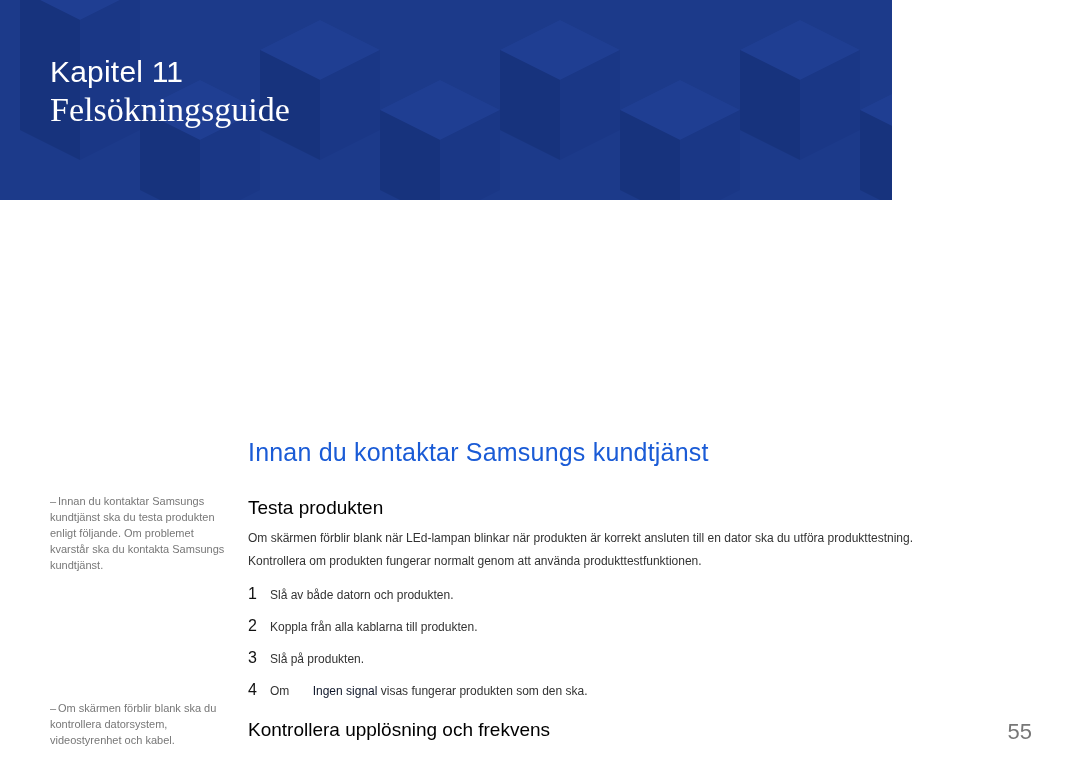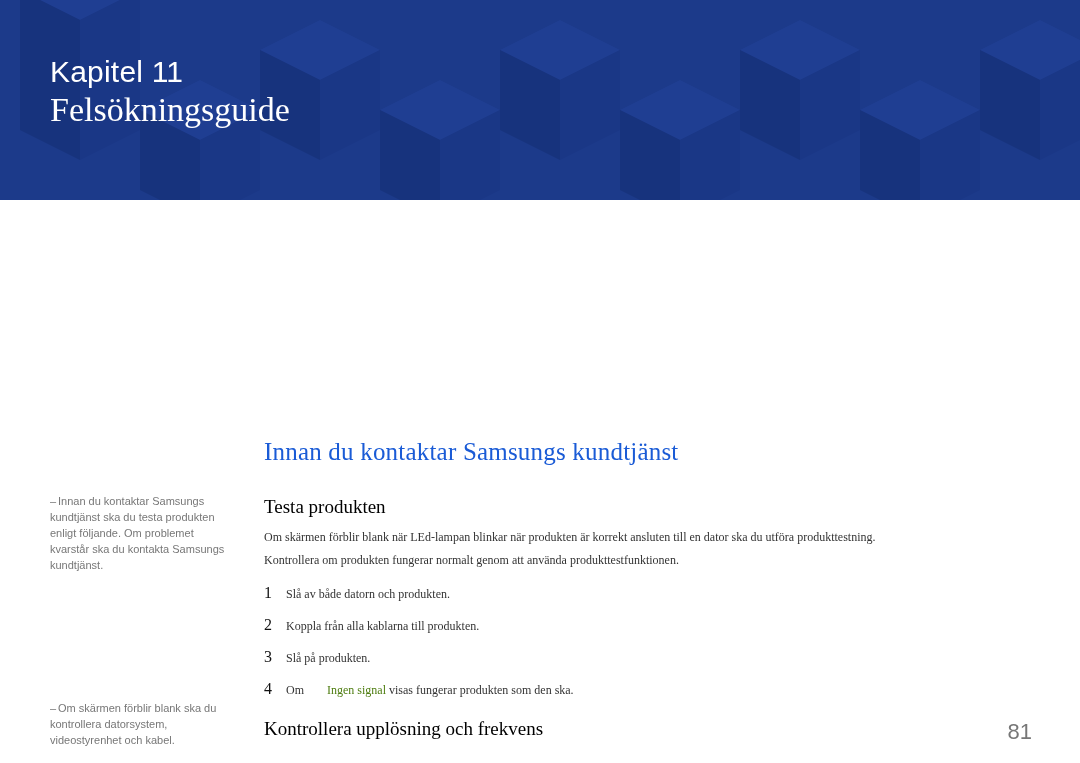--- a/index.html
+++ b/index.html
@@ -2,47 +2,47 @@
 <html><head>
 <meta charset="utf-8">
 <style>
   * { margin: 0; padding: 0; box-sizing: border-box; }
   html, body { width: 1080px; height: 763px; font-family: Arial, Helvetica, sans-serif; background: #fff; color: #222; }
   .page { position: relative; width: 1080px; height: 763px; background: #fff; }
 
   
   .banner {
     position: relative;
-    width: 1080px; height: 200px;
+    width: 892px; height: 200px;
     background: #0369a1;
     overflow: hidden;
   }
   .banner svg.cubes { position: absolute; top: 0; left: 0; width: 1080px; height: 200px; }
   .banner .titles { position: absolute; left: 50px; top: 55px; color: #fff; }
   .chapter-line { font-size: 30px; font-weight: 400; letter-spacing: 0.2px; }
   .section-line { font-size: 34px; font-weight: 400; margin-top: 2px; font-family: Liberation Serif, serif; }
 
   
   .content { position: relative; width: 1080px; }
   .left-notes { position: absolute; left: 50px; width: 180px; font-size: 11px; color: #777; line-height: 1.45; }
   .note1 { top: 288px; position: absolute; width: 180px; margin-top: 6px; }
   .note2 { top: 501px; position: absolute; width: 180px; }
   .note-dash { display: inline-block; width: 8px; }
   .note-body { display: inline; }
 
-  .main-col { position: absolute; left: 264px; top: 238px; width: 790px; font-family: Liberation Serif, serif; }
+  .main-col { position: absolute; left: 248px; top: 238px; width: 790px; }
   h1.page-heading { color: #1a5bd6; font-size: 25px; font-weight: 400; margin-bottom: 30px; letter-spacing: 0.2px; }
   h2.subheading { color: #000000; font-size: 19px; font-weight: 400; margin-top: 20px; margin-bottom: 10px; }
   p.body { font-size: 12px; color: #333; line-height: 1.6; margin-bottom: 4px; }
 
   .steps { margin-top: 6px; }
   .step-row { display: flex; align-items: baseline; margin: 14px 0; }
   .step-num { width: 22px; font-size: 16px; color: #111; font-weight: 400; }
   .step-text { font-size: 12px; color: #333; }
-  .step-text .warn { color: #4d7c0f; padding-left: 20px; }
+  .step-text .warn { color: #0f172a; padding-left: 20px; }
 
   .page-number { position: absolute; right: 48px; bottom: 18px; color: #777; font-size: 22px; }
 </style>
 </head>
 <body>
 
 <div class="page">
 
   <div class="banner">
     <svg class="cubes" viewBox="0 0 1080 200" preserveAspectRatio="none">
@@ -151,14 +151,14 @@
 
       <h2 class="subheading" style="margin-top:20px;">Kontrollera upplösning och frekvens</h2>
       <p class="body">
         
       </p>
 
     </div>
 
   </div>
 
-  <div class="page-number">81</div>
+  <div class="page-number">55</div>
 </div>
 
 </body></html>

